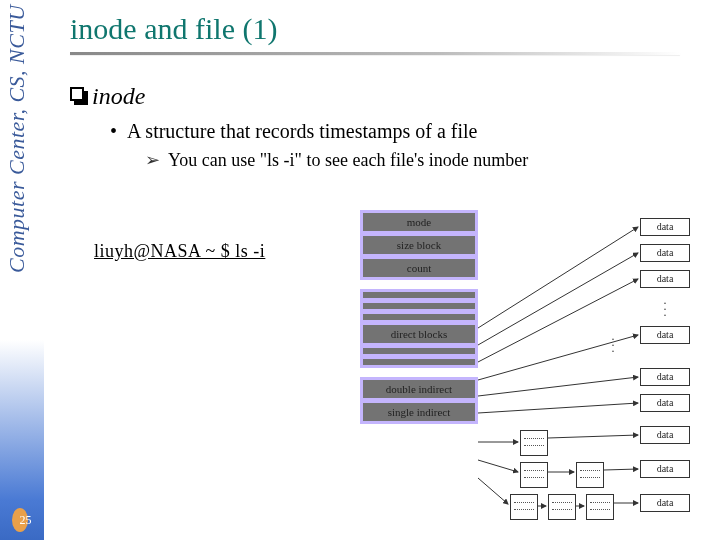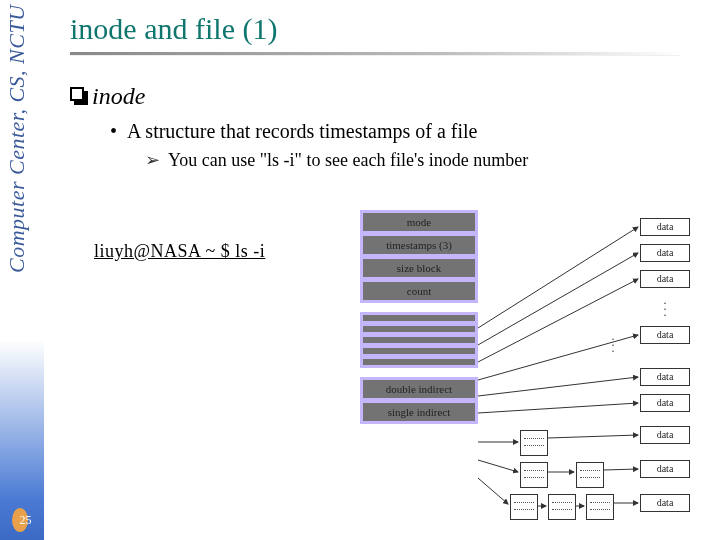--- a/index.html
+++ b/index.html
@@ -194,27 +194,27 @@
   <div class="sub2 tri-bullet">You can use "ls -i" to see each file's inode number</div>
 </div>
 
 <div class="terminal">
   <span class="host-part">liuyh@NASA ~ $ ls -i</span><br>
 </div>
 
 <div class="diagram">
   <div class="inode-stack">
     <div class="inode-cell">mode</div>
-    <div class="inode-cell">timestamps (3)</div>
     <div class="inode-cell">size block</div>
     <div class="inode-cell">count</div>
     <div class="sep"></div>
     <div class="inode-cell"></div>
     <div class="inode-cell"></div>
     <div class="inode-cell"></div>
+    <div class="inode-cell">direct blocks</div>
     <div class="inode-cell"></div>
     <div class="inode-cell"></div>
     <div class="sep"></div>
     <div class="inode-cell">double indirect</div>
     <div class="inode-cell">single indirect</div>
   </div>
 
   <div class="data-box" style="left:320px; top:8px;">data</div>
   <div class="data-box" style="left:320px; top:34px;">data</div>
   <div class="data-box" style="left:320px; top:60px;">data</div>

